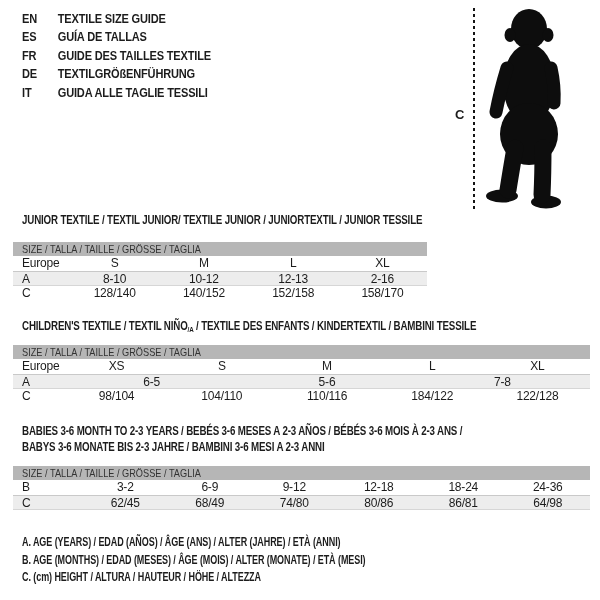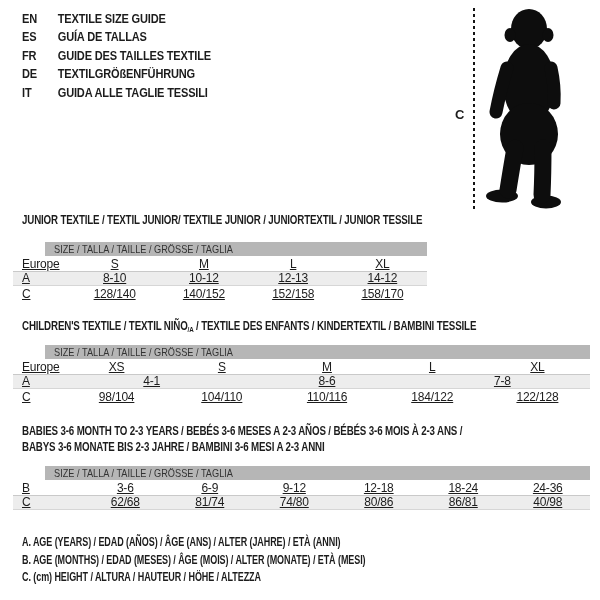--- a/index.html
+++ b/index.html
@@ -27,23 +27,23 @@
   .baby { left:482px; top:6px; }
 
   
   .tbl-title { left:22px; font-size:12.5px; font-weight:bold; letter-spacing:-0.2px;
                transform:scaleX(0.78); transform-origin:0 0; white-space:nowrap; line-height:16px; }
   .sub-a { font-size:8px; vertical-align:-2px; }
 
   
   .size-table { position:absolute; }
   .band { height:14px; background:#b6b6b6; display:flex; align-items:center;
-          padding-left:9px; font-size:11.5px; color:#333333;margin-left:32px; }
+          padding-left:9px; font-size:11.5px; color:#333333; }
   .band-text { transform:scaleX(0.8); transform-origin:0 50%; white-space:nowrap; }
-  .trow { height:15px; display:flex; align-items:flex-end; font-size:12px; letter-spacing:-0.2px;text-decoration:underline; }
+  .trow { height:15px; display:flex; align-items:flex-start; font-size:12px; letter-spacing:-0.2px; }
   .trow.shaded { background:#ededed; border-top:1px solid #c9c9c9; border-bottom:1px solid #d6d6d6; }
   .rlabel { padding-left:9px; }
   .t1 .rlabel { width:57px; }
   .t2 .rlabel { width:51px; }
   .t3 .rlabel { width:70px; }
   .cell { flex:1; text-align:center; }
 
   
   .footnotes { left:22px; top:534px; font-size:12px; font-weight:bold;
                line-height:17.5px; letter-spacing:-0.1px;
@@ -107,21 +107,21 @@
     <div class="cell">S</div>
     <div class="cell">M</div>
     <div class="cell">L</div>
     <div class="cell">XL</div>
   </div>
   <div class="trow shaded">
     <div class="rlabel">A</div>
     <div class="cell">8-10</div>
     <div class="cell">10-12</div>
     <div class="cell">12-13</div>
-    <div class="cell">14-12</div>
+    <div class="cell">2-16</div>
   </div>
   <div class="trow">
     <div class="rlabel">C</div>
     <div class="cell">128/140</div>
     <div class="cell">140/152</div>
     <div class="cell">152/158</div>
     <div class="cell">158/170</div>
   </div>
 </div>
 
@@ -135,22 +135,22 @@
   <div class="trow">
     <div class="rlabel">Europe</div>
     <div class="cell">XS</div>
     <div class="cell">S</div>
     <div class="cell">M</div>
     <div class="cell">L</div>
     <div class="cell">XL</div>
   </div>
   <div class="trow shaded">
     <div class="rlabel">A</div>
-    <div class="cell">4-1</div>
-    <div class="cell">8-6</div>
+    <div class="cell">6-5</div>
+    <div class="cell">5-6</div>
     <div class="cell">7-8</div>
   </div>
   <div class="trow">
     <div class="rlabel">C</div>
     <div class="cell">98/104</div>
     <div class="cell">104/110</div>
     <div class="cell">110/116</div>
     <div class="cell">184/122</div>
     <div class="cell">122/128</div>
   </div>
@@ -159,35 +159,35 @@
 <div class="abs tbl-title" style="top:423px;">
   <div>BABIES 3-6 MONTH TO 2-3 YEARS / BEBÉS 3-6 MESES A 2-3 AÑOS / BÉBÉS 3-6 MOIS À 2-3 ANS /</div>
   <div>BABYS 3-6 MONATE BIS 2-3 JAHRE / BAMBINI 3-6 MESI A 2-3 ANNI</div>
 </div>
 <div class="size-table t3" style="left:13px;top:466px;width:577px;">
   <div class="band">
     <span class="band-text">SIZE / TALLA / TAILLE / GRÖSSE / TAGLIA</span>
   </div>
   <div class="trow">
     <div class="rlabel">B</div>
-    <div class="cell">3-6</div>
+    <div class="cell">3-2</div>
     <div class="cell">6-9</div>
     <div class="cell">9-12</div>
     <div class="cell">12-18</div>
     <div class="cell">18-24</div>
     <div class="cell">24-36</div>
   </div>
   <div class="trow shaded">
     <div class="rlabel">C</div>
-    <div class="cell">62/68</div>
-    <div class="cell">81/74</div>
+    <div class="cell">62/45</div>
+    <div class="cell">68/49</div>
     <div class="cell">74/80</div>
     <div class="cell">80/86</div>
     <div class="cell">86/81</div>
-    <div class="cell">40/98</div>
+    <div class="cell">64/98</div>
   </div>
 </div>
 
 <div class="abs footnotes">
   <div>A. AGE (YEARS) / EDAD (AÑOS) / ÂGE (ANS) / ALTER (JAHRE) / ETÀ (ANNI)</div>
   <div>B. AGE (MONTHS) / EDAD (MESES) / ÂGE (MOIS) / ALTER (MONATE) / ETÀ (MESI)</div>
   <div>C. (cm) HEIGHT / ALTURA / HAUTEUR / HÖHE / ALTEZZA</div>
 </div>
 
 </body></html>

